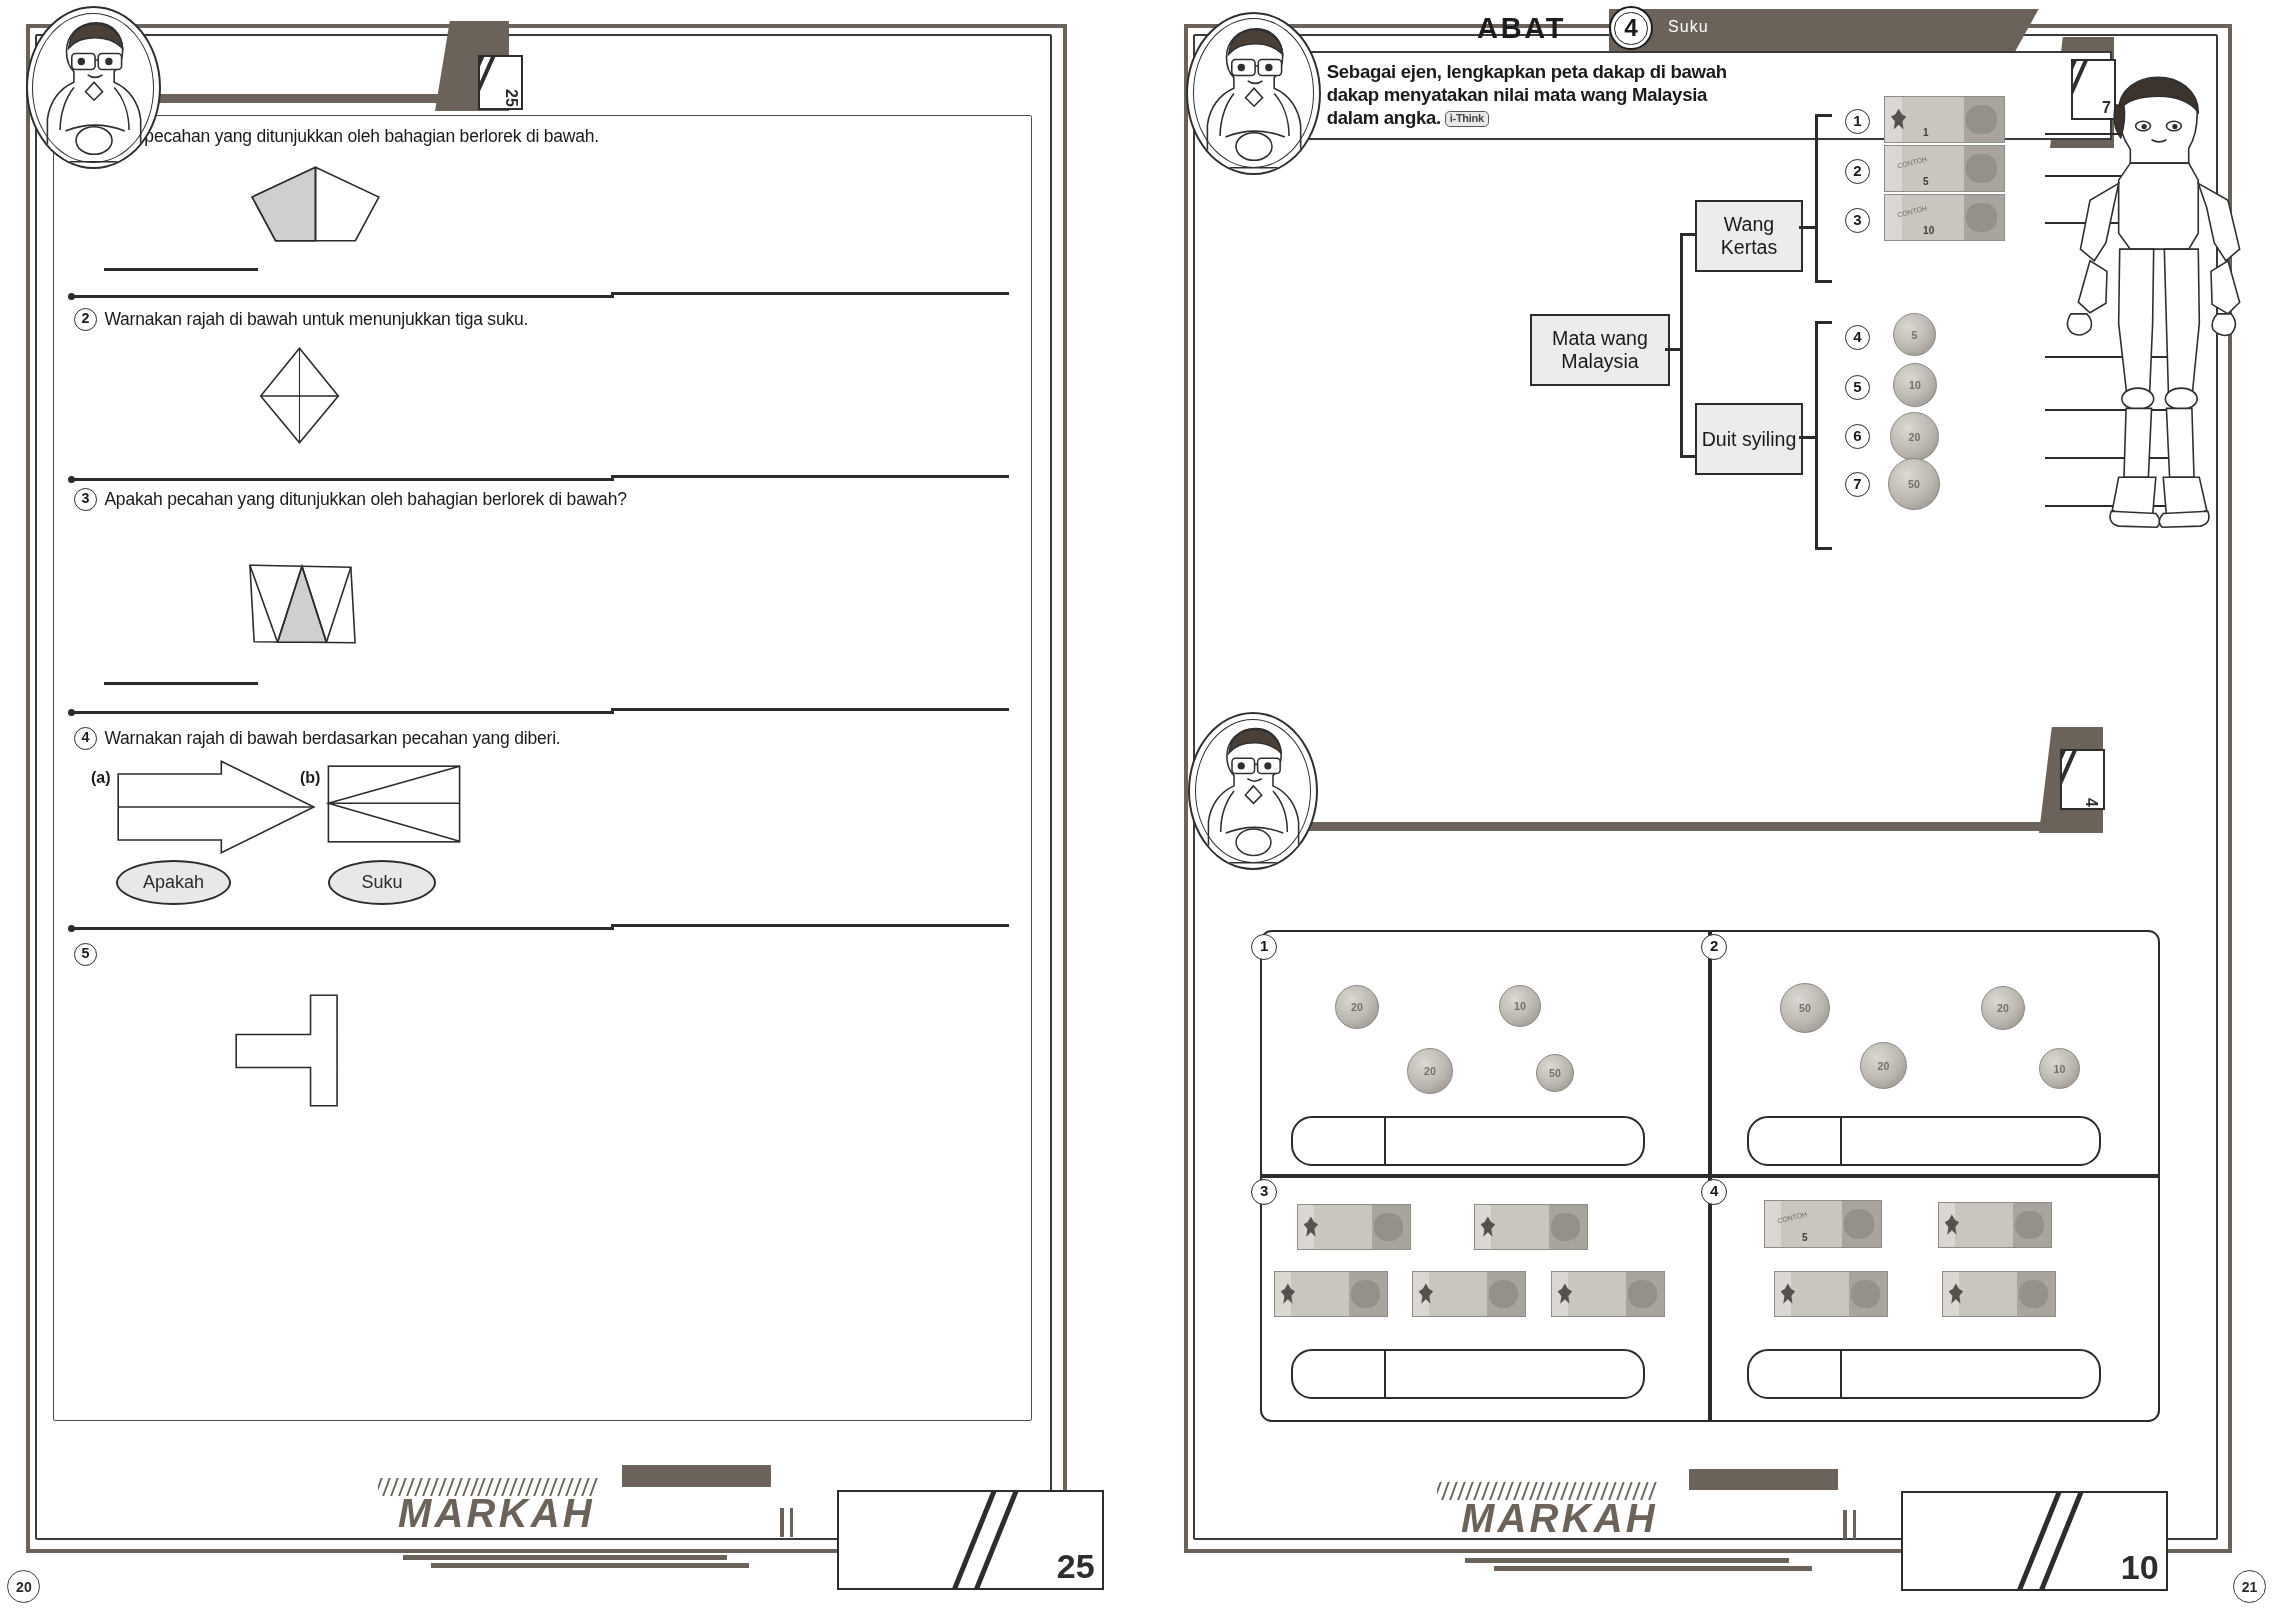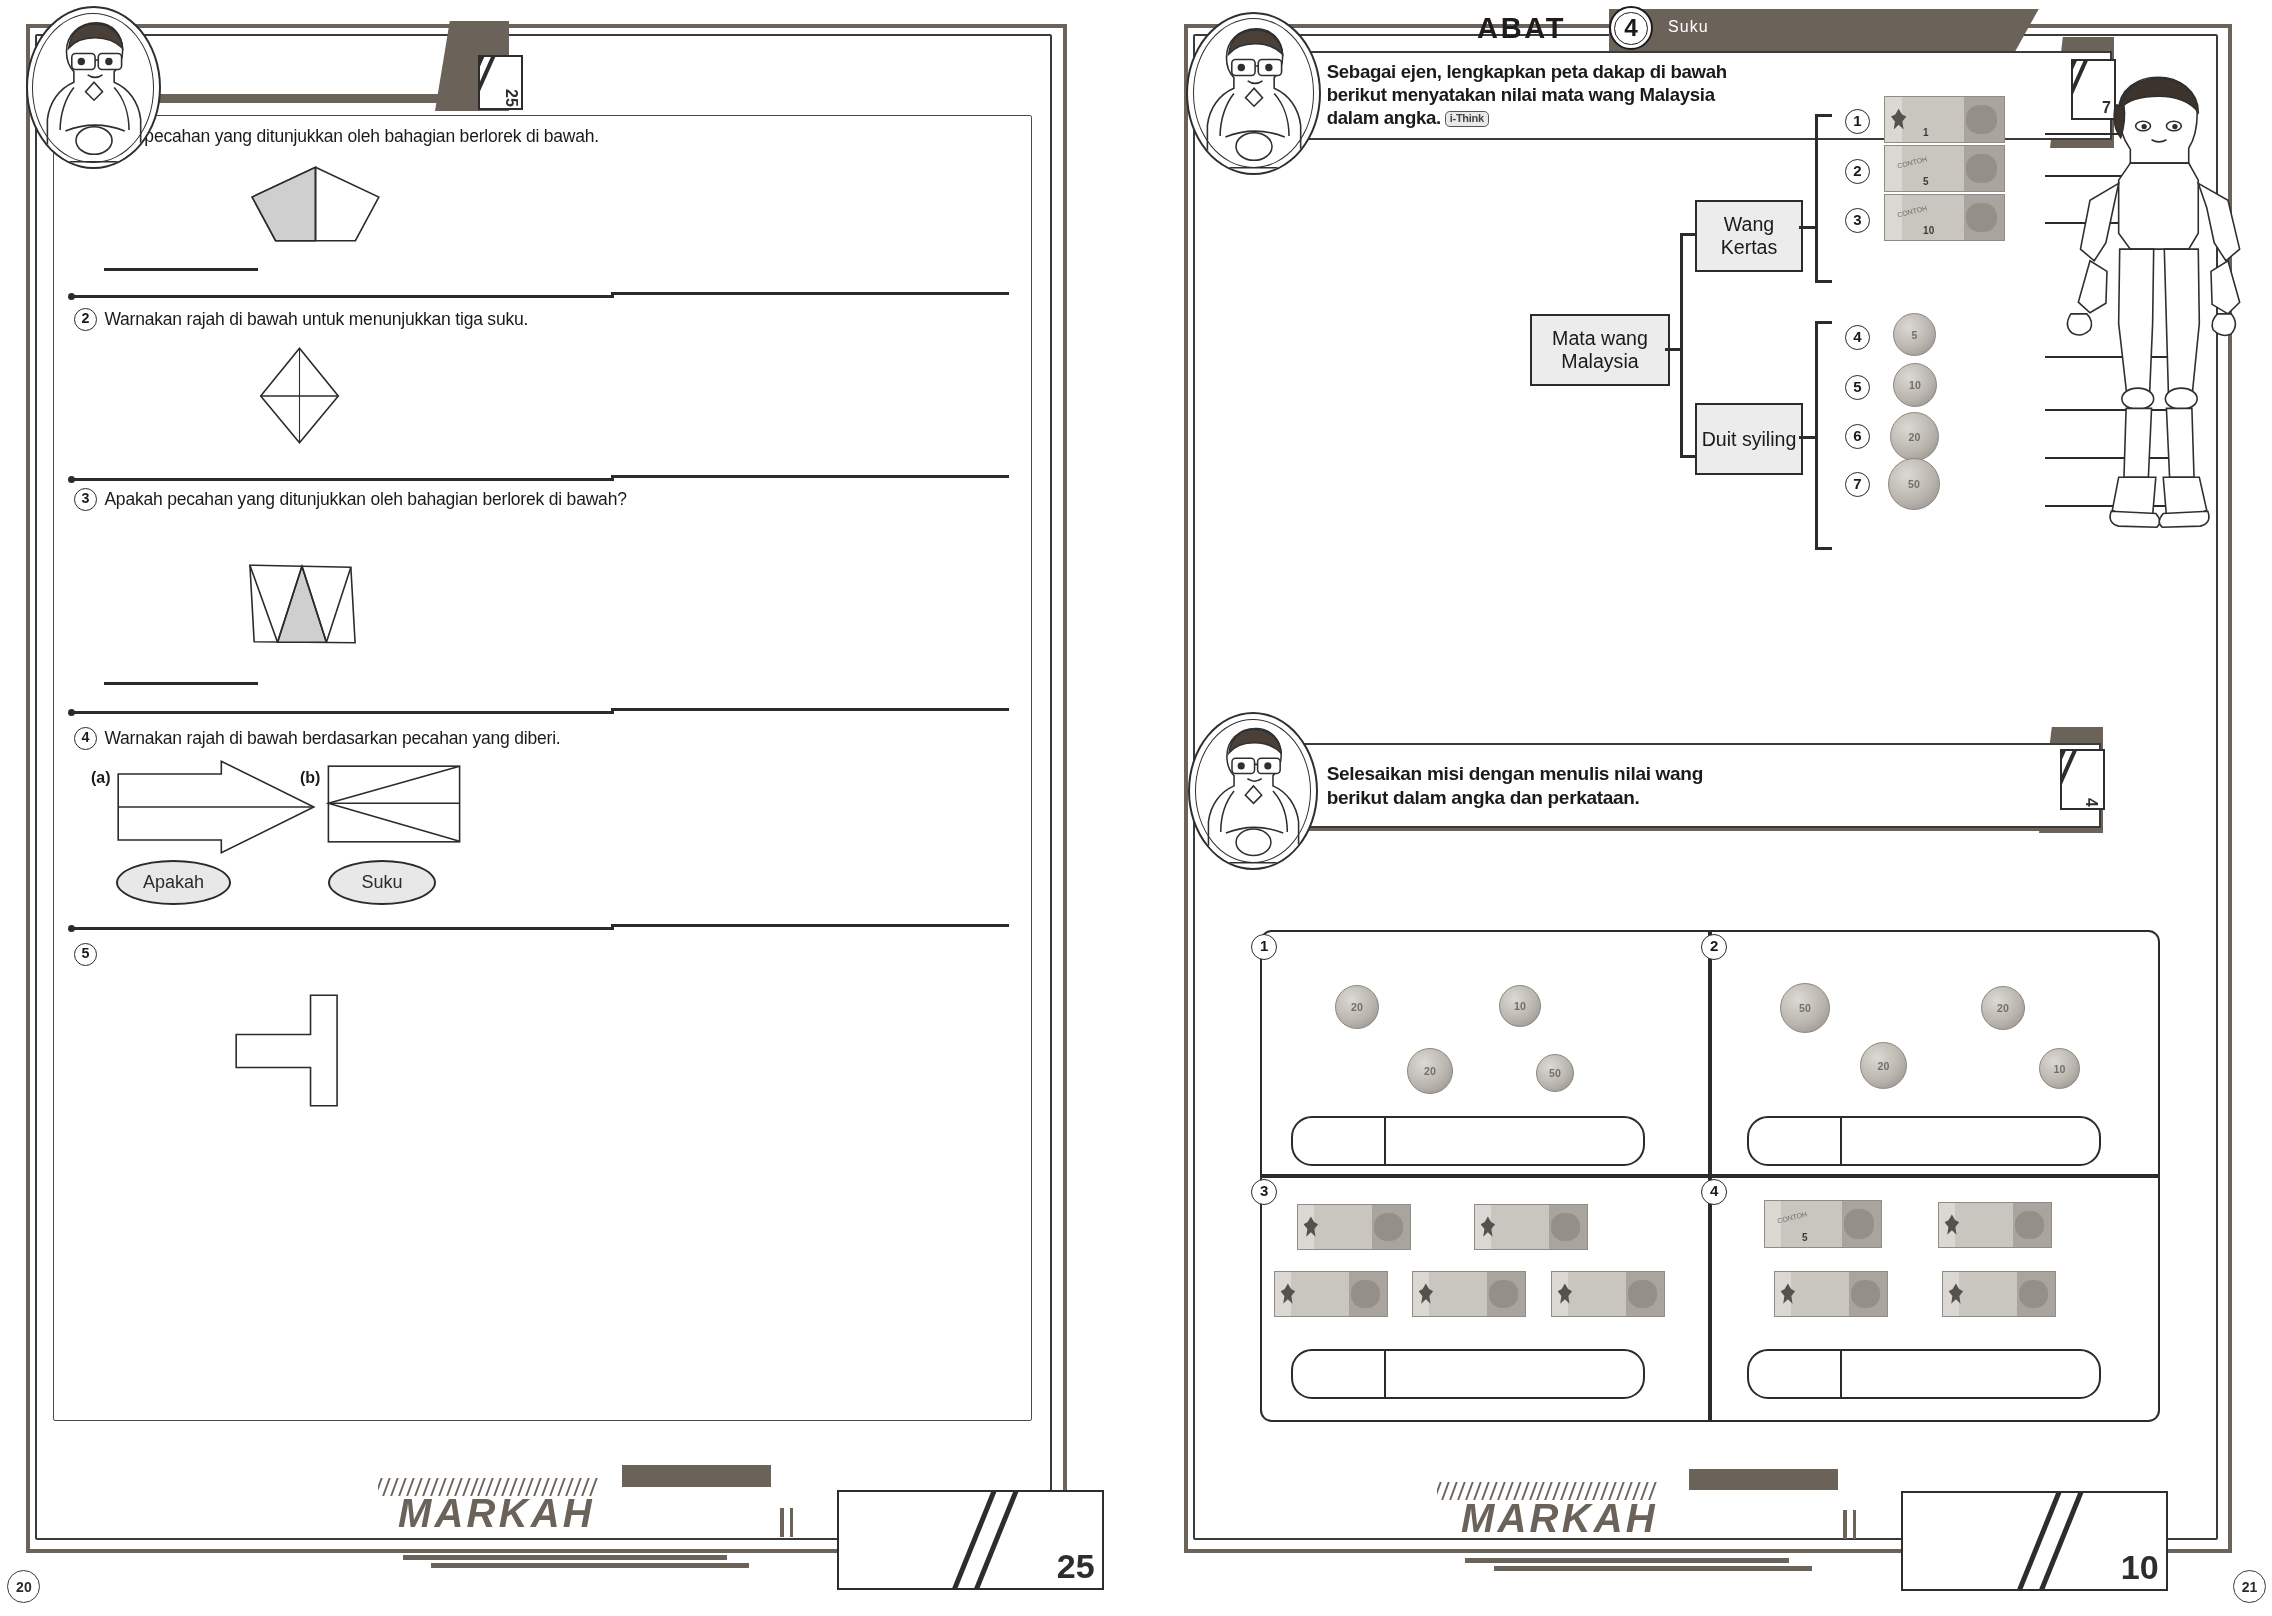--- a/index.html
+++ b/index.html
@@ -358,21 +358,21 @@
   <div class="unit-word" style="left:340px;top:11.7px;">ABAT</div>
   <div class="unit-num" style="left:472px;top:6.4px;">4</div>
   <div class="unit-sub" style="left:531px;top:18px;">Suku</div>
 
   <div class="hdr-shadow" style="left:913px;top:37px;width:64px;height:111px;clip-path:polygon(20% 0,100% 0,100% 100%,0 100%);"></div>
   <div class="hdr-shadow" style="left:122px;top:131px;width:854px;height:8.5px;"></div>
   <div class="hdr-box" style="left:127px;top:51px;width:844px;height:85px;">
     <div class="hdr-letter">A</div>
     <div class="hdr-text" style="font-size:18.6px;">
       <div>Sebagai ejen, lengkapkan peta dakap di bawah</div>
-      <div>berikut menyatakan nilai mata wang Malaysia</div>
+      <div>dakap menyatakan nilai mata wang Malaysia</div>
       <div>
         <span>dalam angka.</span><span class="ithink">i-Think</span>
       </div>
     </div>
   </div>
   <div class="markbox" style="left:934px;top:59px;width:41px;height:57px;">
     <div class="slash"></div>
     <div class="slash2"></div>
     <div class="mval" style="font-size:16px;right:3.2px;bottom:1.1px;">7</div>
   </div>
@@ -501,27 +501,20 @@
       <path d="M288 630 L292 760 L246 760 L240 630 Z"></path>
       <path d="M150 760 L138 822 q32 18 76 10 l6 -72 Z"></path>
       <path d="M302 760 L316 822 q-32 18 -76 10 l-6 -72 Z"></path>
       <path d="M136 824 q-8 22 14 28 l72 2 q12 -10 -2 -26 Z"></path>
       <path d="M318 824 q8 22 -14 28 l-72 2 q-12 -10 2 -26 Z"></path>
     </g>
   </svg>
 
   <div class="hdr-shadow" style="left:902px;top:727px;width:64px;height:106px;clip-path:polygon(20% 0,100% 0,100% 100%,0 100%);"></div>
   <div class="hdr-shadow" style="left:122px;top:822px;width:844px;height:8.5px;"></div>
-  <div class="hdr-box" style="left:127px;top:743px;width:833px;height:81px;">
-    <div class="hdr-letter">B</div>
-    <div class="hdr-text" style="font-size:19px;">
-      <div>Selesaikan misi dengan menulis nilai wang</div>
-      <div>berikut dalam angka dan perkataan.</div>
-    </div>
-  </div>
   <div class="markbox" style="left:923px;top:749px;width:41px;height:57px;">
     <div class="slash"></div>
     <div class="slash2"></div>
     <div class="mval" style="font-size:16px;right:3.2px;bottom:1.1px;writing-mode:vertical-rl;">4</div>
   </div>
 
   <div class="avatar" style="left:51px;top:712px;width:126px;height:154px;">
     <svg viewBox="0 0 246 300">
       <g fill="none" stroke="#2f2f2f" stroke-width="3">
         <path d="M128 28 C95 28 72 52 72 82 C72 100 78 112 86 120 L86 140 C58 152 40 178 36 210 L36 290 L212 290 L212 210 C208 178 190 152 162 140 L162 120 C172 110 178 98 178 80 C178 50 158 28 128 28 Z" fill="#fff"></path>

